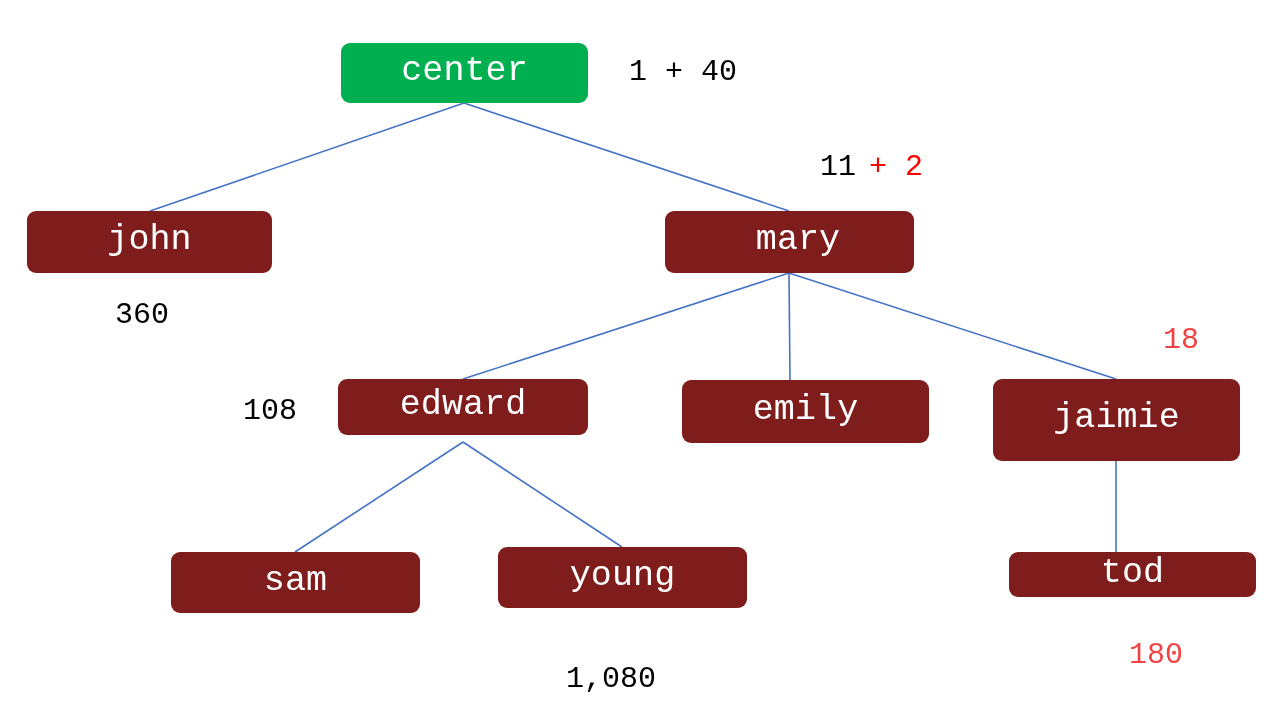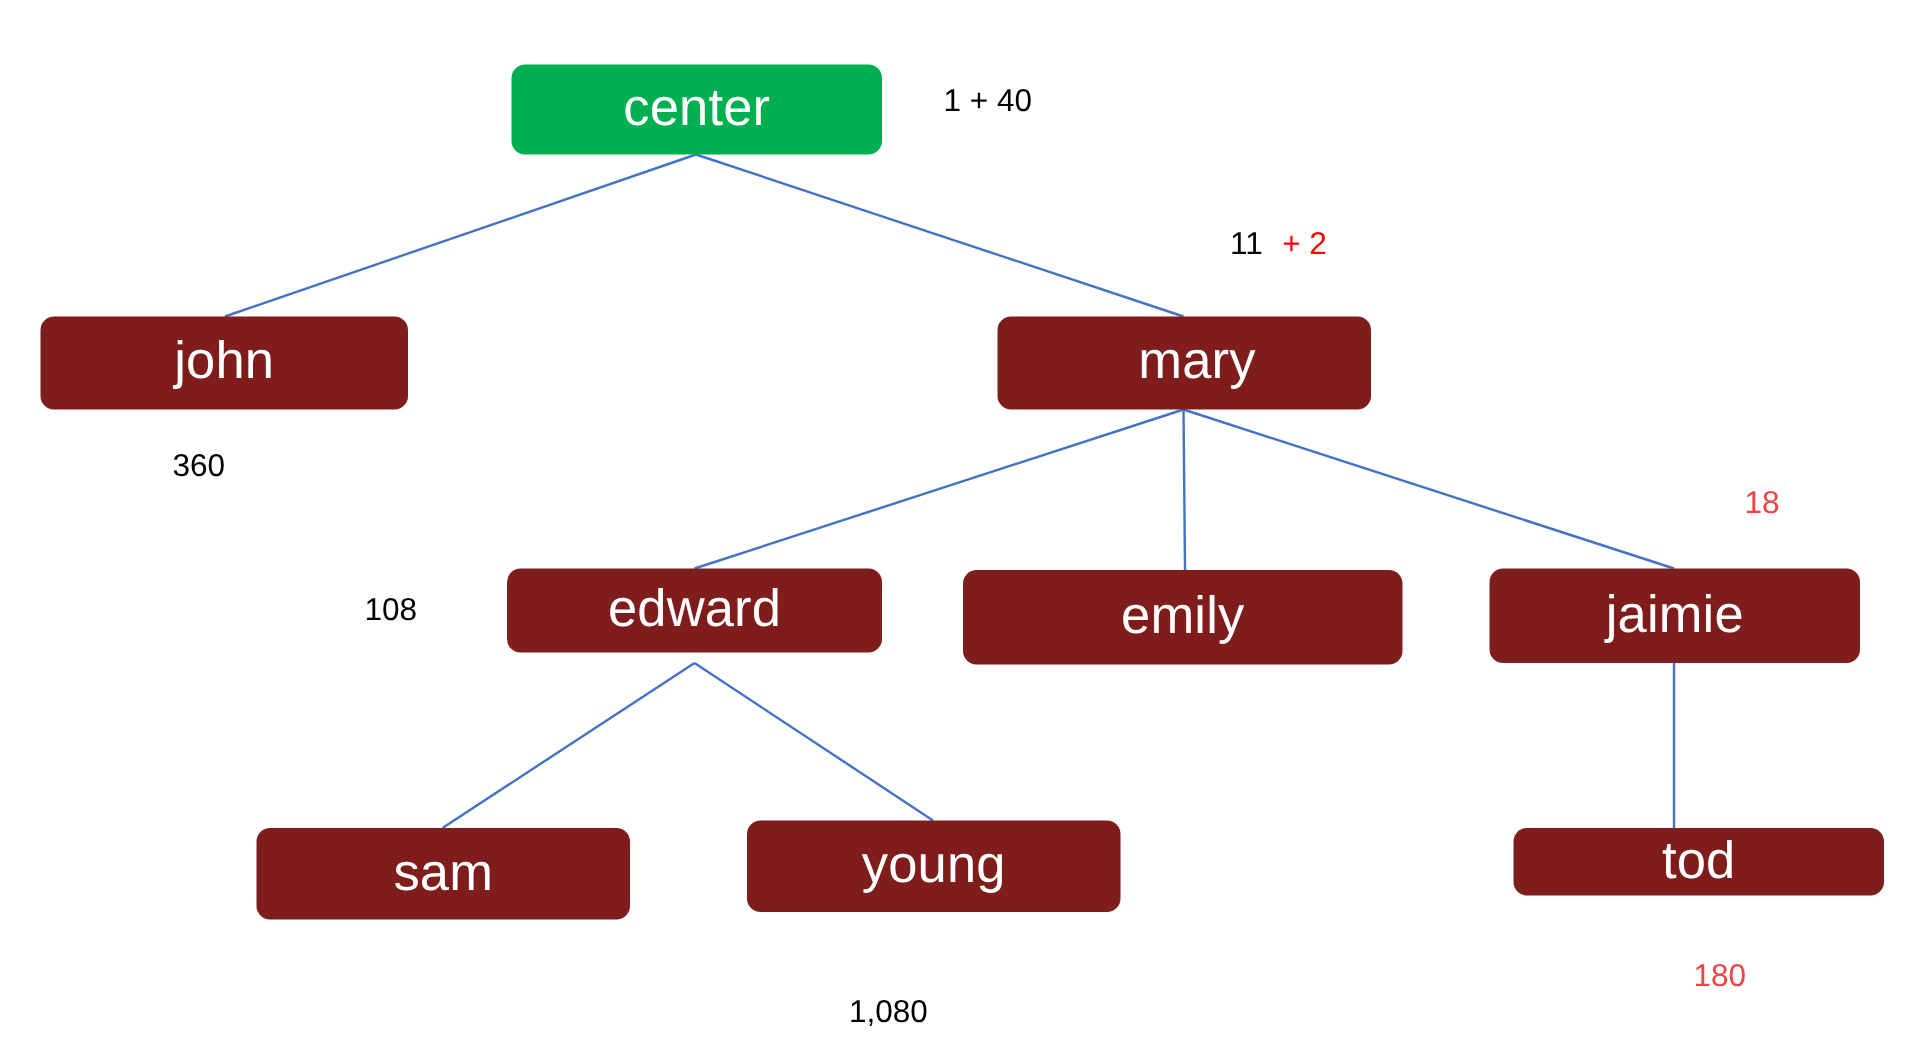--- a/index.html
+++ b/index.html
@@ -10,20 +10,21 @@
   }
   body {
     font-family: "Liberation Sans", sans-serif;
   }
   #canvas {
     position: relative;
     width: 1280px;
     height: 708px;
     background: #ffffff;
     overflow: hidden;
+    font-family: Liberation Mono, monospace;
   }
   #edges {
     position: absolute;
     left: 0;
     top: 0;
     width: 1280px;
     height: 708px;
     pointer-events: none;
   }
   .node {
@@ -39,21 +40,21 @@
     line-height: 1;
     white-space: nowrap;
     box-sizing: border-box;
     padding-bottom: 3px;
   }
   .node.green { background: #00b050; }
   .node.blue  { background: #7f1d1d; }
 
   .label {
     position: absolute;
-    font-size: 21px;
+    font-size: 30px;
     line-height: 1;
     white-space: nowrap;
     color: #000000;
   }
   .label.red { color: #ef4444; }
   .label .seg-black { color: #000000; }
   .label .seg-red { color: #ff0000; }
   .label .gap { display: inline-block; width: 13px; }
 </style>
 </head>
@@ -83,25 +84,25 @@
   </div>
 
   <div class="node blue" style="left:665px; top:211px; width:249px; height:62px;padding-left:17px;">
     <span>mary</span>
   </div>
 
   <div class="node blue" style="left:338px; top:379px; width:250px; height:56px;">
     <span>edward</span>
   </div>
 
-  <div class="node blue" style="left:642px; top:380px; width:293px; height:63px;text-align:right;">
+  <div class="node blue" style="left:682px; top:380px; width:247px; height:63px;text-align:right;">
     <span>emily</span>
   </div>
 
-  <div class="node blue" style="left:993px; top:379px; width:247px; height:63px;">
+  <div class="node blue" style="left:993px; top:379px; width:247px; height:82px;">
     <span>jaimie</span>
   </div>
 
   <div class="node blue" style="left:171px; top:552px; width:249px; height:61px;">
     <span>sam</span>
   </div>
 
   <div class="node blue" style="left:498px; top:547px; width:249px; height:61px;">
     <span>young</span>
   </div>

